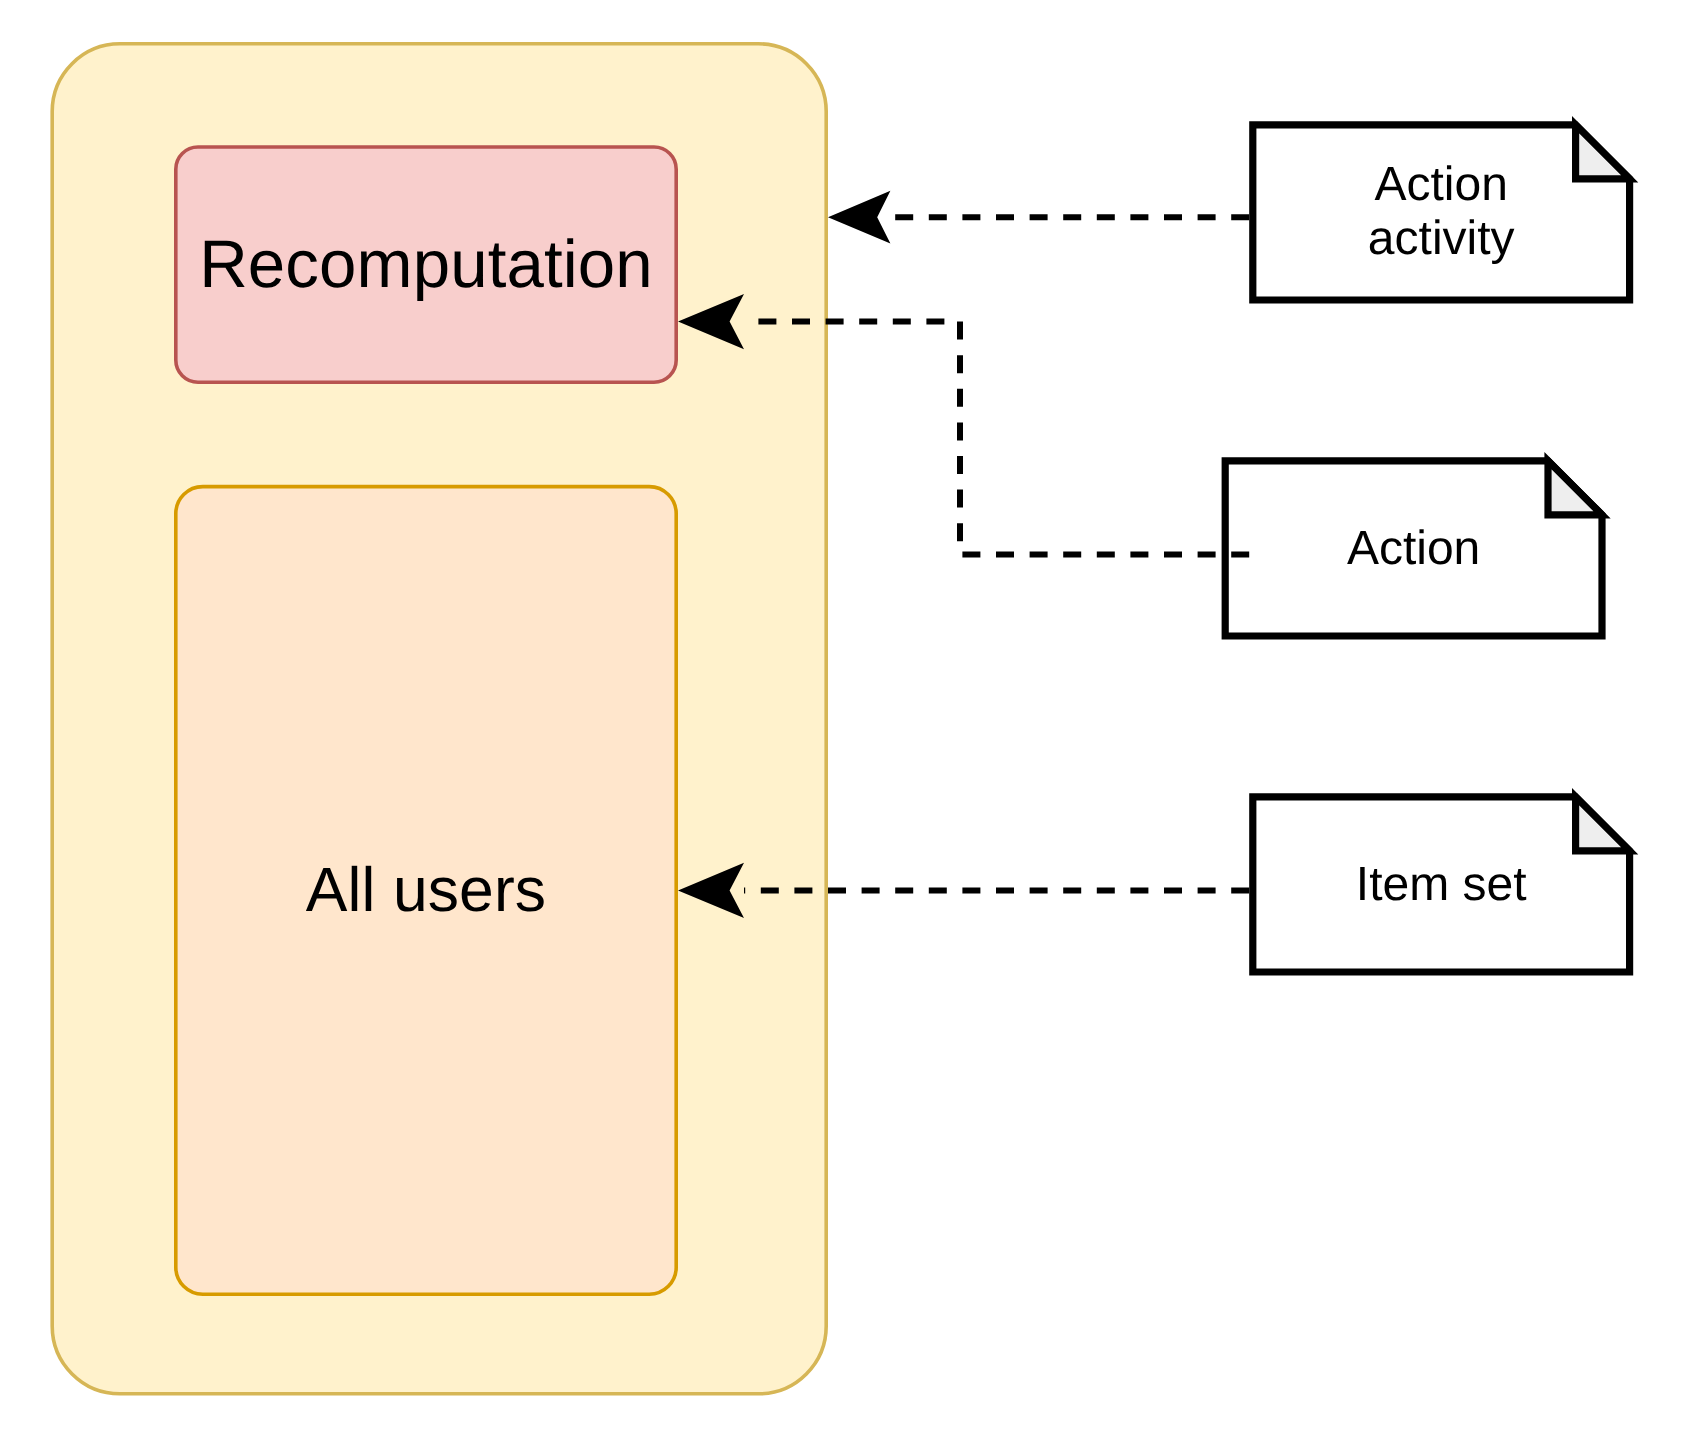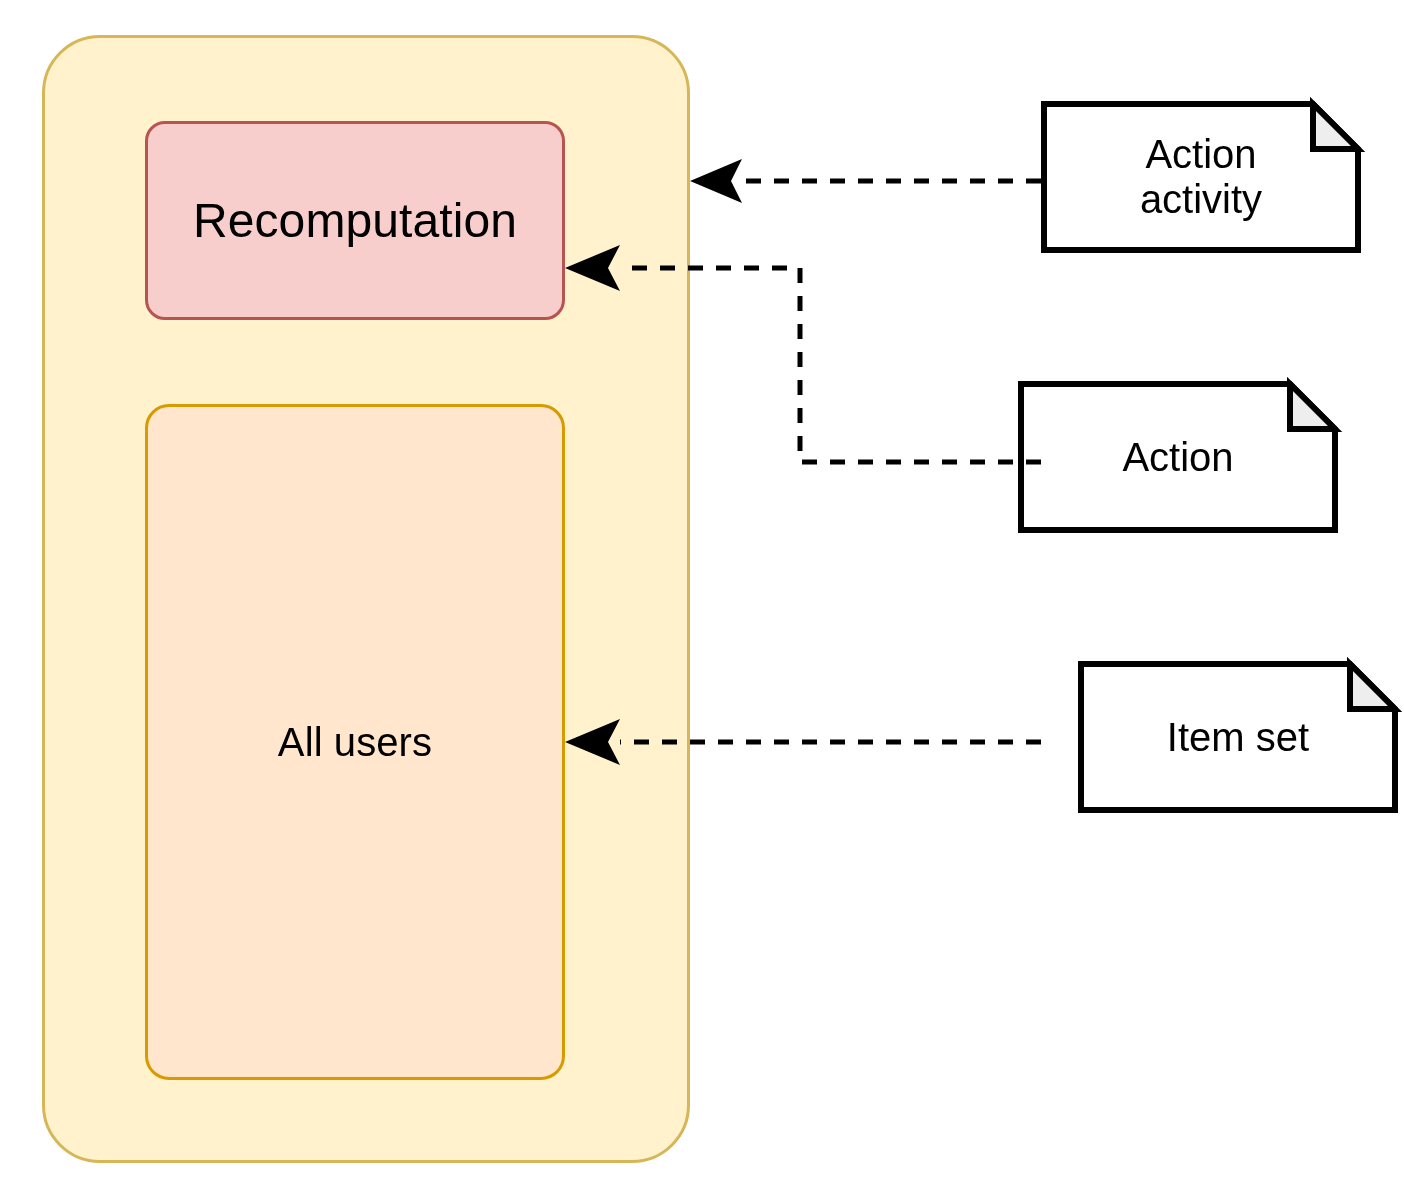--- a/index.html
+++ b/index.html
@@ -58,34 +58,34 @@
   #recomputation-box {
     left: 145px;
     top: 121px;
     width: 420px;
     height: 199px;
     background: #F8CECC;
     border: 3px solid #B85450;
     border-radius: 20px;
   }
   #recomputation-box .shape-label {
-    font-size: 48px;
+    font-size: 56px;
   }
 
   #all-users-box {
     left: 145px;
     top: 404px;
     width: 420px;
     height: 676px;
     background: #FFE6CC;
     border: 3px solid #D79B00;
     border-radius: 24px;
   }
   #all-users-box .shape-label {
-    font-size: 40px;
+    font-size: 52px;
   }
 
   
   .note {
     position: absolute;
     box-sizing: border-box;
     width: 320px;
     height: 152px;
   }
   .note svg {
@@ -108,21 +108,21 @@
     font-size: 40px;
     color: #000000;
     text-align: center;
     line-height: 1.12;
     white-space: pre-line;
     pointer-events: none;
   }
 
   #note-simple-activity { left: 1041px; top: 101px; }
   #note-action          { left: 1018px; top: 381px; }
-  #note-item-set        { left: 1041px; top: 661px; margin-left: 37px; }
+  #note-item-set        { left: 1041px; top: 661px; }
 </style>
 </head>
 <body>
 
 <div id="canvas">
 
   <div class="shape" id="outer-container"></div>
 
   <div class="shape" id="recomputation-box">
     <span class="shape-label">Recomputation</span>

